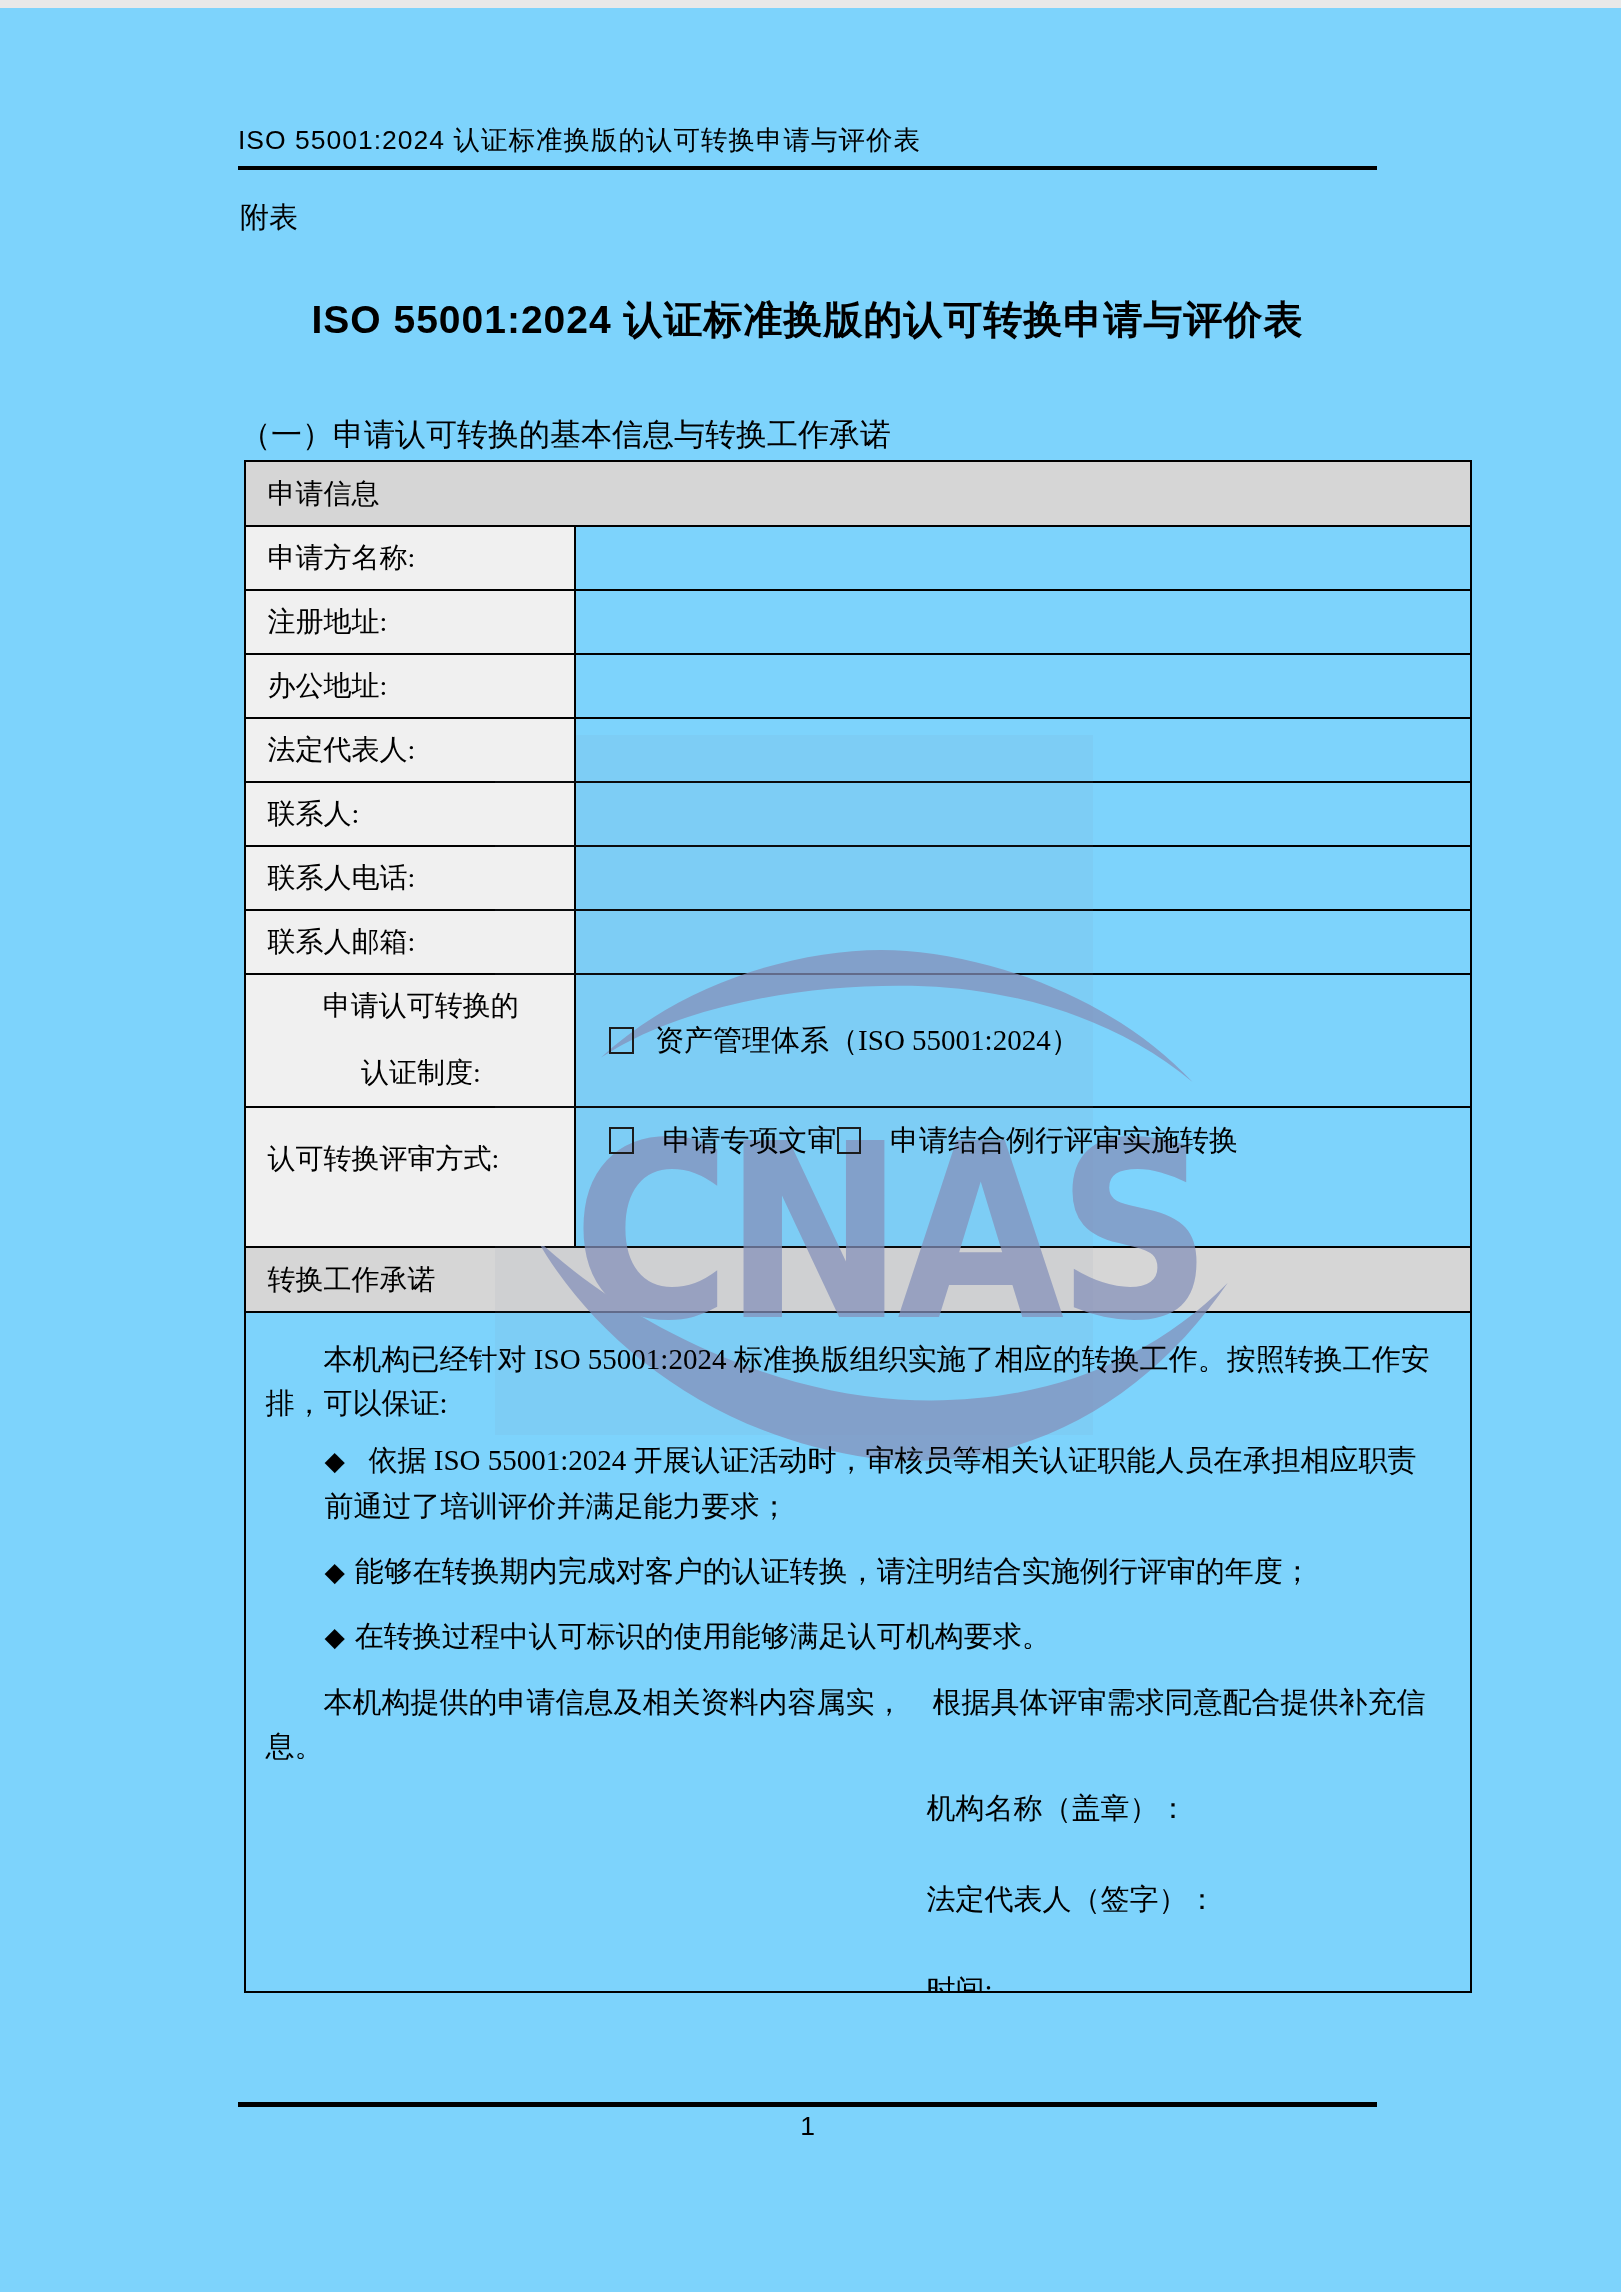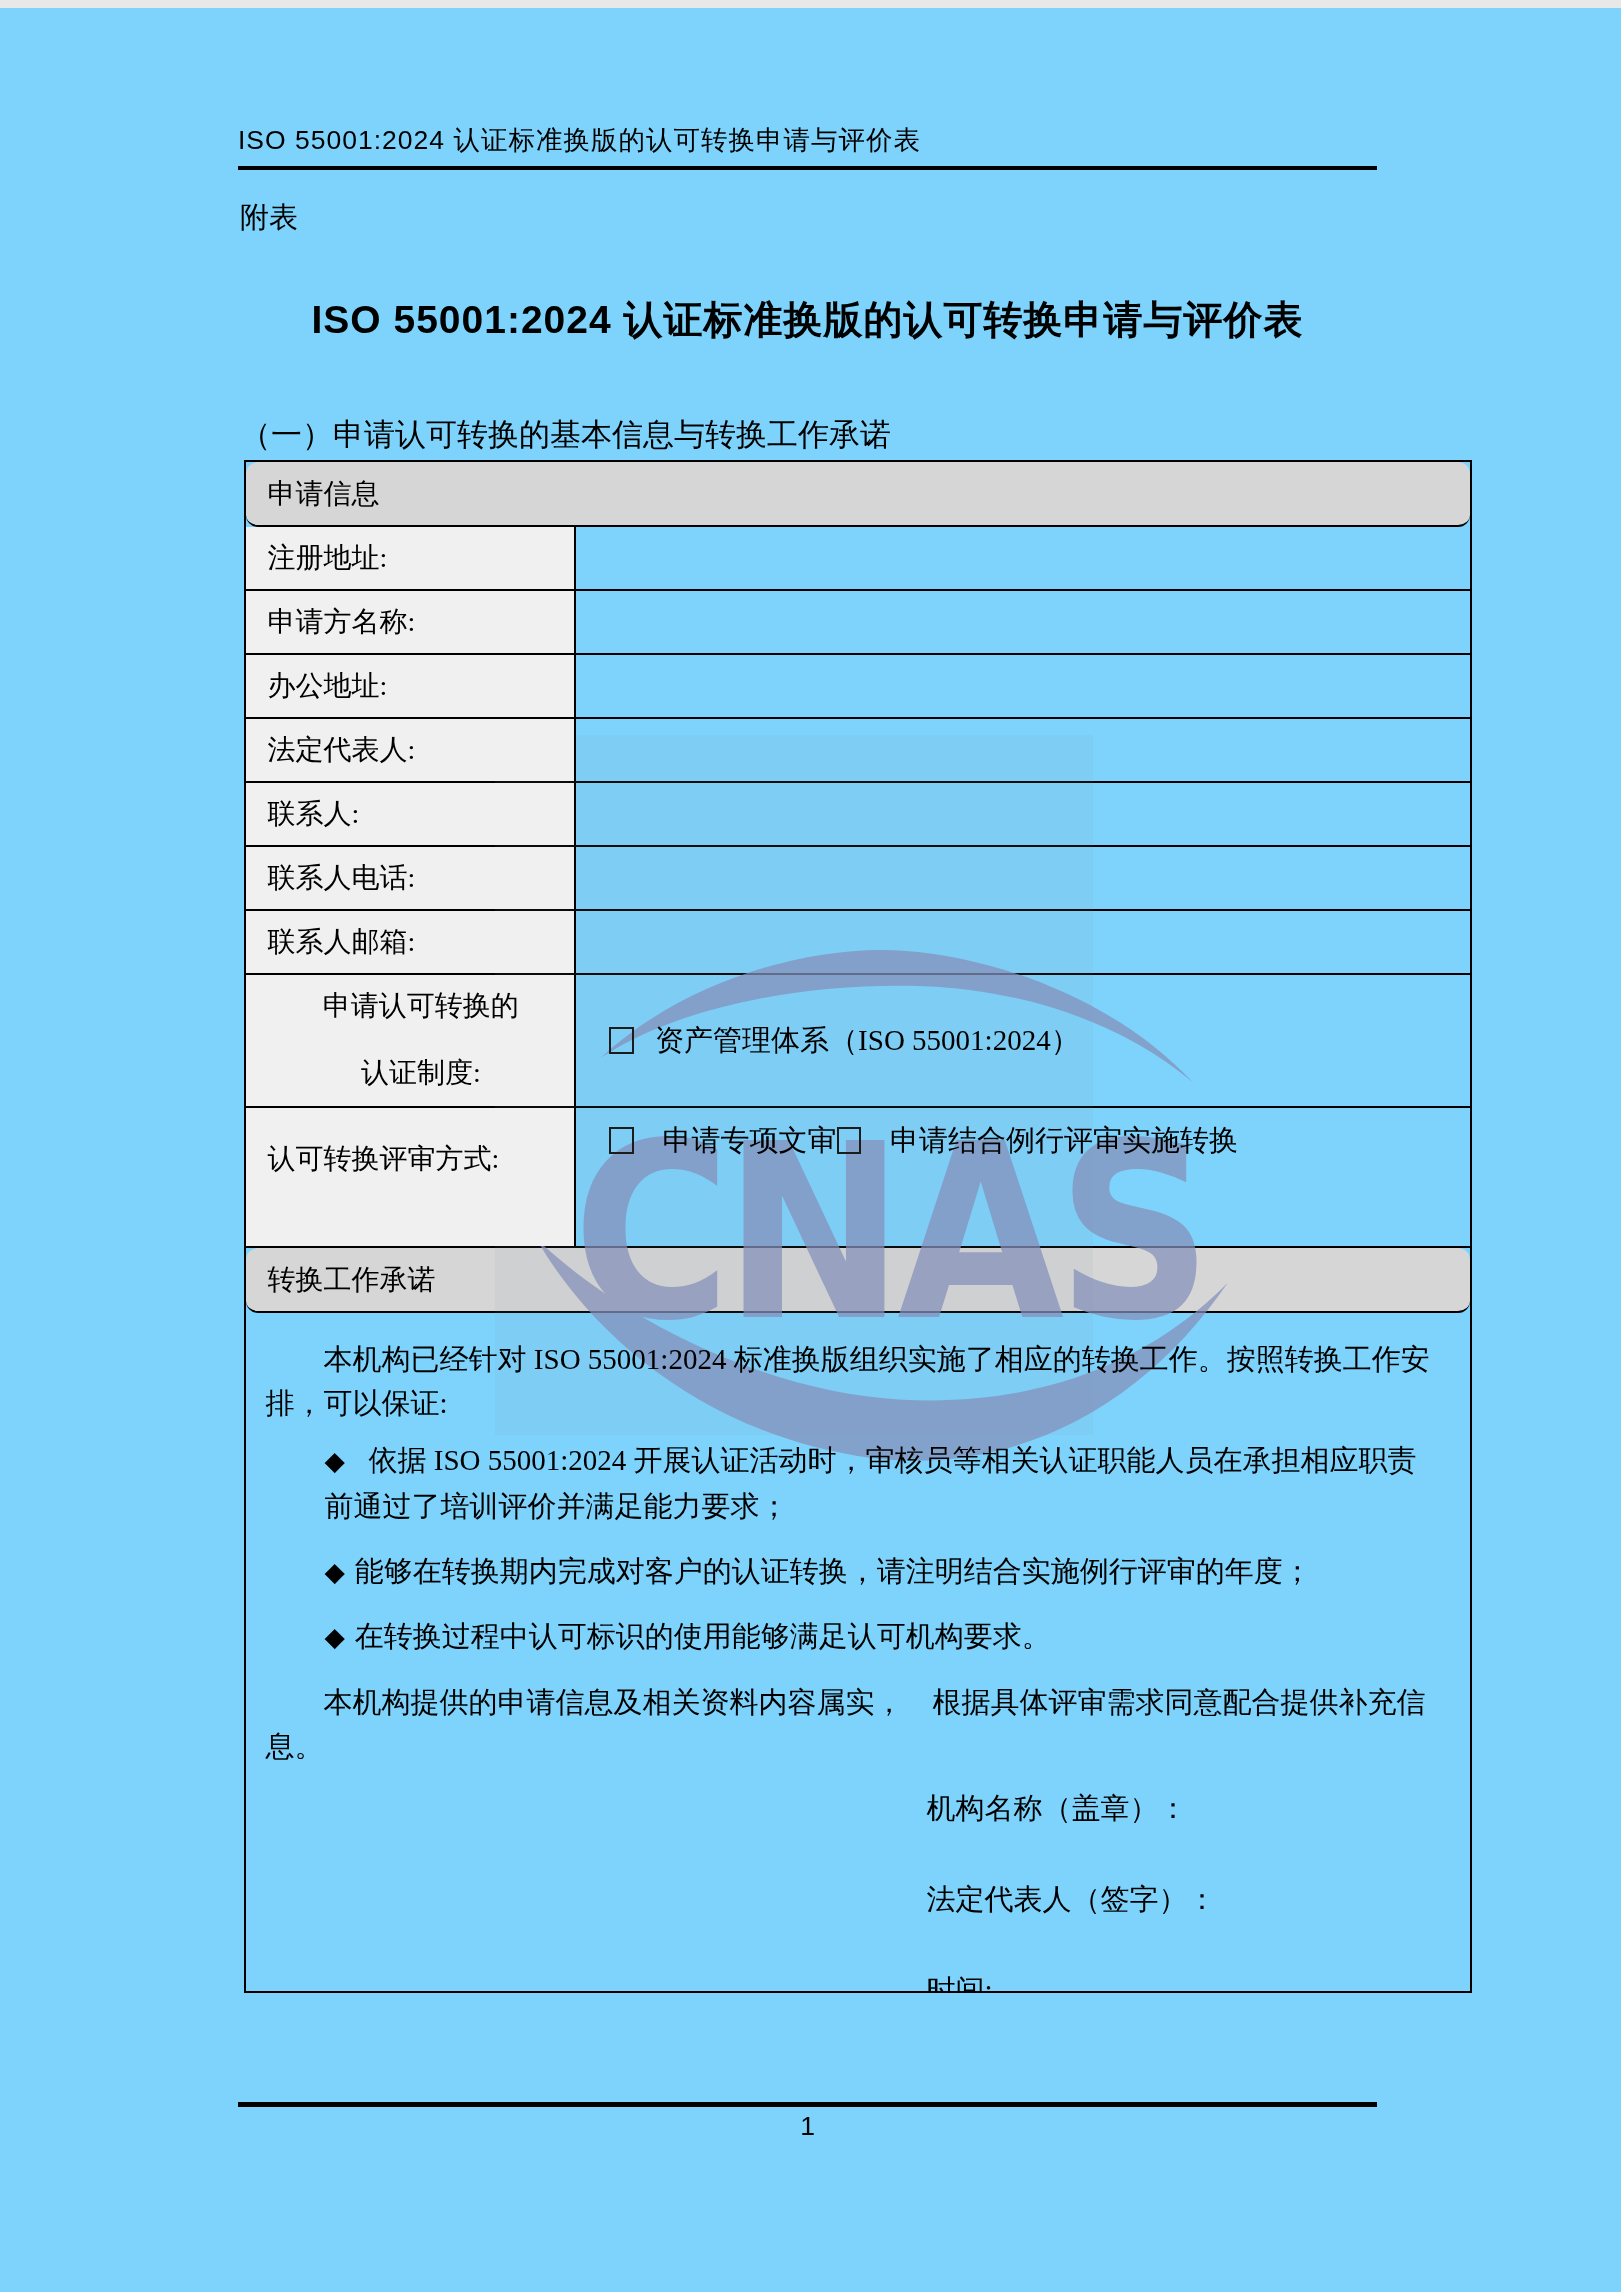--- a/index.html
+++ b/index.html
@@ -36,21 +36,21 @@
   
   .form-table{
     position:absolute;left:244px;top:452px;width:1228px;
     border:2px solid #000;box-sizing:border-box;background:transparent;
   }
   .row{display:flex;border-bottom:2px solid #000;box-sizing:border-box;}
   .row:last-child{border-bottom:none;}
   .row *{position:relative;z-index:10;} 
   .sec-head{
     height:65px;background:#d6d6d6;display:flex;align-items:center;
-    padding-left:21.6px;font-size:28px;box-sizing:border-box;border-radius:12px;
+    padding-left:21.6px;font-size:28px;box-sizing:border-box;
   }
   .cell-label{
     width:330px;flex:0 0 330px;background:#f0f0f0;border-right:2px solid #000;
     box-sizing:border-box;display:flex;align-items:center;
     padding-left:21.6px;font-size:28px;
   }
   .cell-value{flex:1;}
   .r-field{height:64px;}
   .r-scheme{height:133px;}
   .r-scheme .cell-label{
@@ -113,28 +113,28 @@
   </div>
 
   <div class="form-table">
 
     <div class="row sec-head">
       <span>申请信息</span>
     </div>
 
     <div class="row r-field">
       <div class="cell-label">
+        <span>申请方名称:</span>
+      </div>
+      <div class="cell-value"></div>
+    </div>
+
+    <div class="row r-field">
+      <div class="cell-label">
         <span>注册地址:</span>
-      </div>
-      <div class="cell-value"></div>
-    </div>
-
-    <div class="row r-field">
-      <div class="cell-label">
-        <span>申请方名称:</span>
       </div>
       <div class="cell-value"></div>
     </div>
 
     <div class="row r-field">
       <div class="cell-label">
         <span>办公地址:</span>
       </div>
       <div class="cell-value"></div>
     </div>

